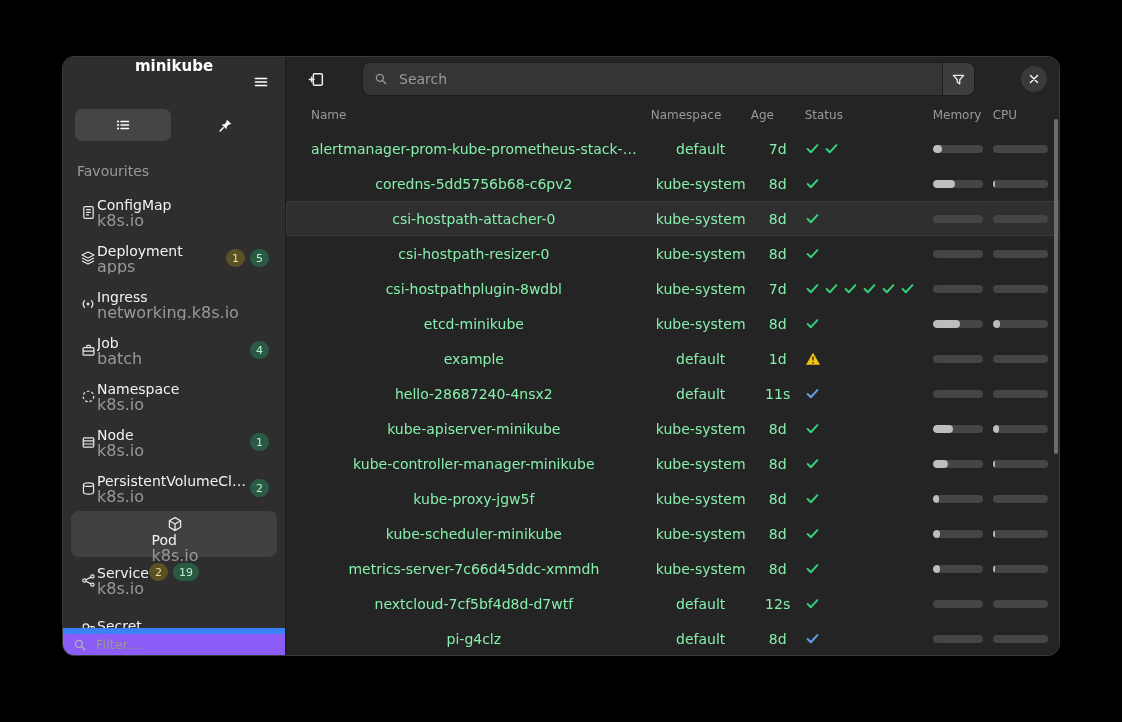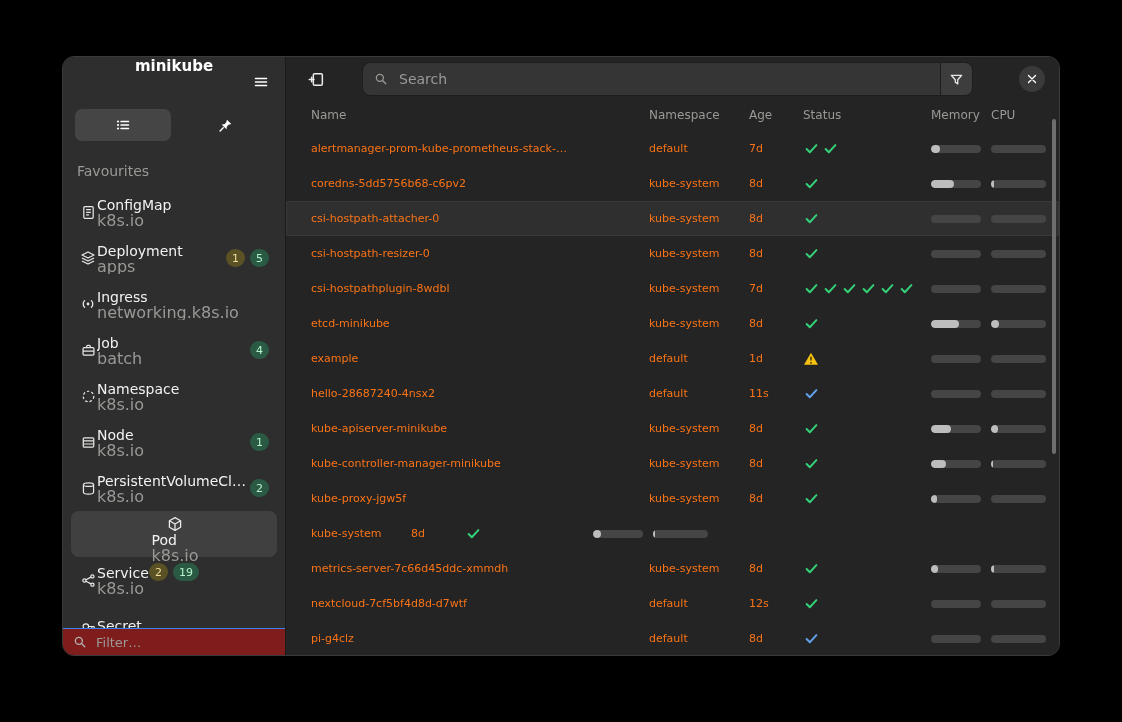--- a/index.html
+++ b/index.html
@@ -37,22 +37,22 @@
   .side-item.selected { background:rgba(255,255,255,.09);flex-direction:column; }
   .side-item .icon { width:18px; color:#e8e8e6; }
   .side-text { flex:1; min-width:0; }
   .side-label { font-size:14px; line-height:17px; white-space:nowrap; overflow:hidden; text-overflow:ellipsis; color:#f2f2f2; }
   .side-sub { font-size:16px; line-height:14px; color:#9a9996; white-space:nowrap; overflow:hidden; text-overflow:ellipsis; }
   .badges { display:flex; gap:5px; flex:0 0 auto; margin-right:2px; }
   .badge { min-width:19px; height:18px; border-radius:9px; padding:0 6px; font-size:11px; display:flex; align-items:center; justify-content:center; }
   .badge.green  { background:rgba(38,162,105,.38); color:#b6f2cb; }
   .badge.yellow { background:rgba(205,171,10,.28); color:#eedc9a; }
   .filter-bar {
-    position:absolute; left:0; right:0; bottom:0; height:27px; background:#7f1d1d;
-    display:flex; align-items:center; gap:7px; padding:0 10px; border-top:1px solid #3b82f6;
+    position:absolute; left:0; right:0; bottom:0; height:27px; background:#8b5cf6;
+    display:flex; align-items:center; gap:7px; padding:0 10px; border-top:6px solid #3b82f6;
     color:#b5b3b0;
   }
   .filter-input { flex:1; background:transparent; border:none; outline:none; color:#e0e0e0; font-size:13px; }
   input::placeholder { color:#9a9996; }
 
   
   .main { flex:1; position:relative; display:flex; flex-direction:column; background:#242424; }
   .main-header { height:44px; flex:0 0 44px; display:flex; align-items:center; padding:0 14px 0 16px; }
   .newwin-btn { width:28px; height:28px; display:flex; align-items:center; justify-content:center; color:#ededed; margin-right:32px; border-radius:6px; }
   .search-group { flex:1; display:flex; height:34px; }
@@ -64,21 +64,21 @@
   .funnel-btn {
     width:33px; background:#3d3d3d; border:1px solid #1d1d1d;
     border-radius:0 8px 8px 0; display:flex; align-items:center; justify-content:center; color:#e8e8e8;
   }
   .close-btn {
     width:26px; height:26px; border-radius:50%; background:#3a3a3a; color:#fff;
     display:flex; align-items:center; justify-content:center; margin-left:46px; flex:0 0 26px;
   }
   .table-header { display:flex; align-items:center; height:28px; flex:0 0 28px; padding-left:25px; color:#9a9996; font-size:12px; }
   .rows { margin-top:2px; }
-  .row { display:flex; align-items:center; height:35px; padding-left:25px; font-size:11px; color:#f97316; }
+  .row { display:flex; align-items:center; height:35px; padding-left:25px; font-size:14px; color:#86efac;text-align:center; }
   .row.highlight { background:rgba(255,255,255,.05); box-shadow:inset 0 0 0 1px rgba(255,255,255,.05); border-radius:2px; }
   .cell { flex:0 0 auto; }
   .col-name { flex:1 1 auto; min-width:0; padding-right:14px; white-space:nowrap; overflow:hidden; text-overflow:ellipsis; }
   .col-ns { width:100px; }
   .col-age { width:54px; }
   .col-status { width:128px; display:flex; align-items:center; gap:3px; }
   .col-mem { width:60px; }
   .col-cpu { width:68px; }
   .check { width:16px; }
   .check.green { color:#34d178; }
@@ -583,20 +583,21 @@
     <div class="cell col-mem">
               <div class="bar">
                 <div class="bar-fill" style="width:12%"></div>
               </div>
             </div>
     <div class="cell col-cpu">
               <div class="bar"></div>
             </div>
   </div>
   <div class="row ">
+    <div class="cell col-name">kube-scheduler-minikube</div>
     <div class="cell col-ns">kube-system</div>
     <div class="cell col-age">8d</div>
     <div class="cell col-status">
               <span class="icon check green">
                 <svg viewBox="0 0 16 16" width="15" height="15">
                   <path d="M2.8 8.6 6.2 12 13.2 4.4" fill="none" stroke="currentColor" stroke-width="2.1" stroke-linecap="round" stroke-linejoin="round"></path>
                 </svg>
               </span>
             </div>
     <div class="cell col-mem">

